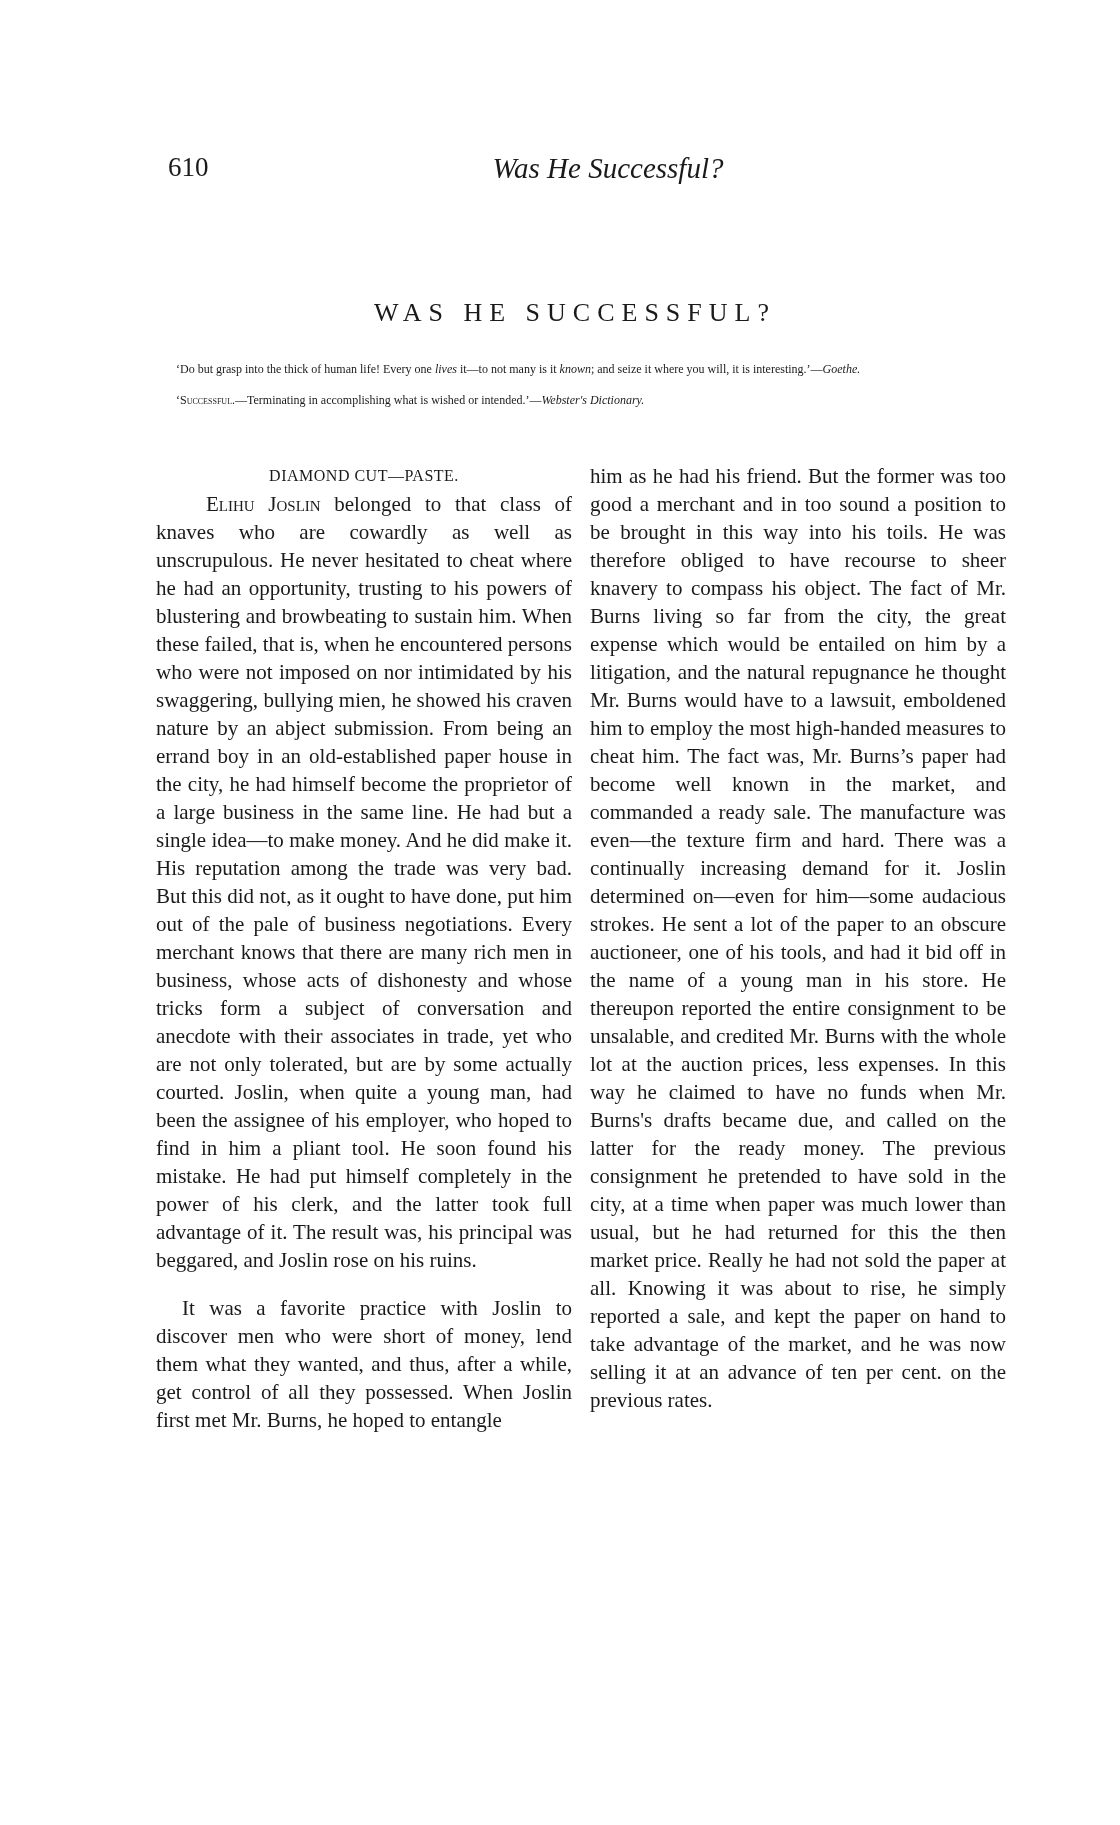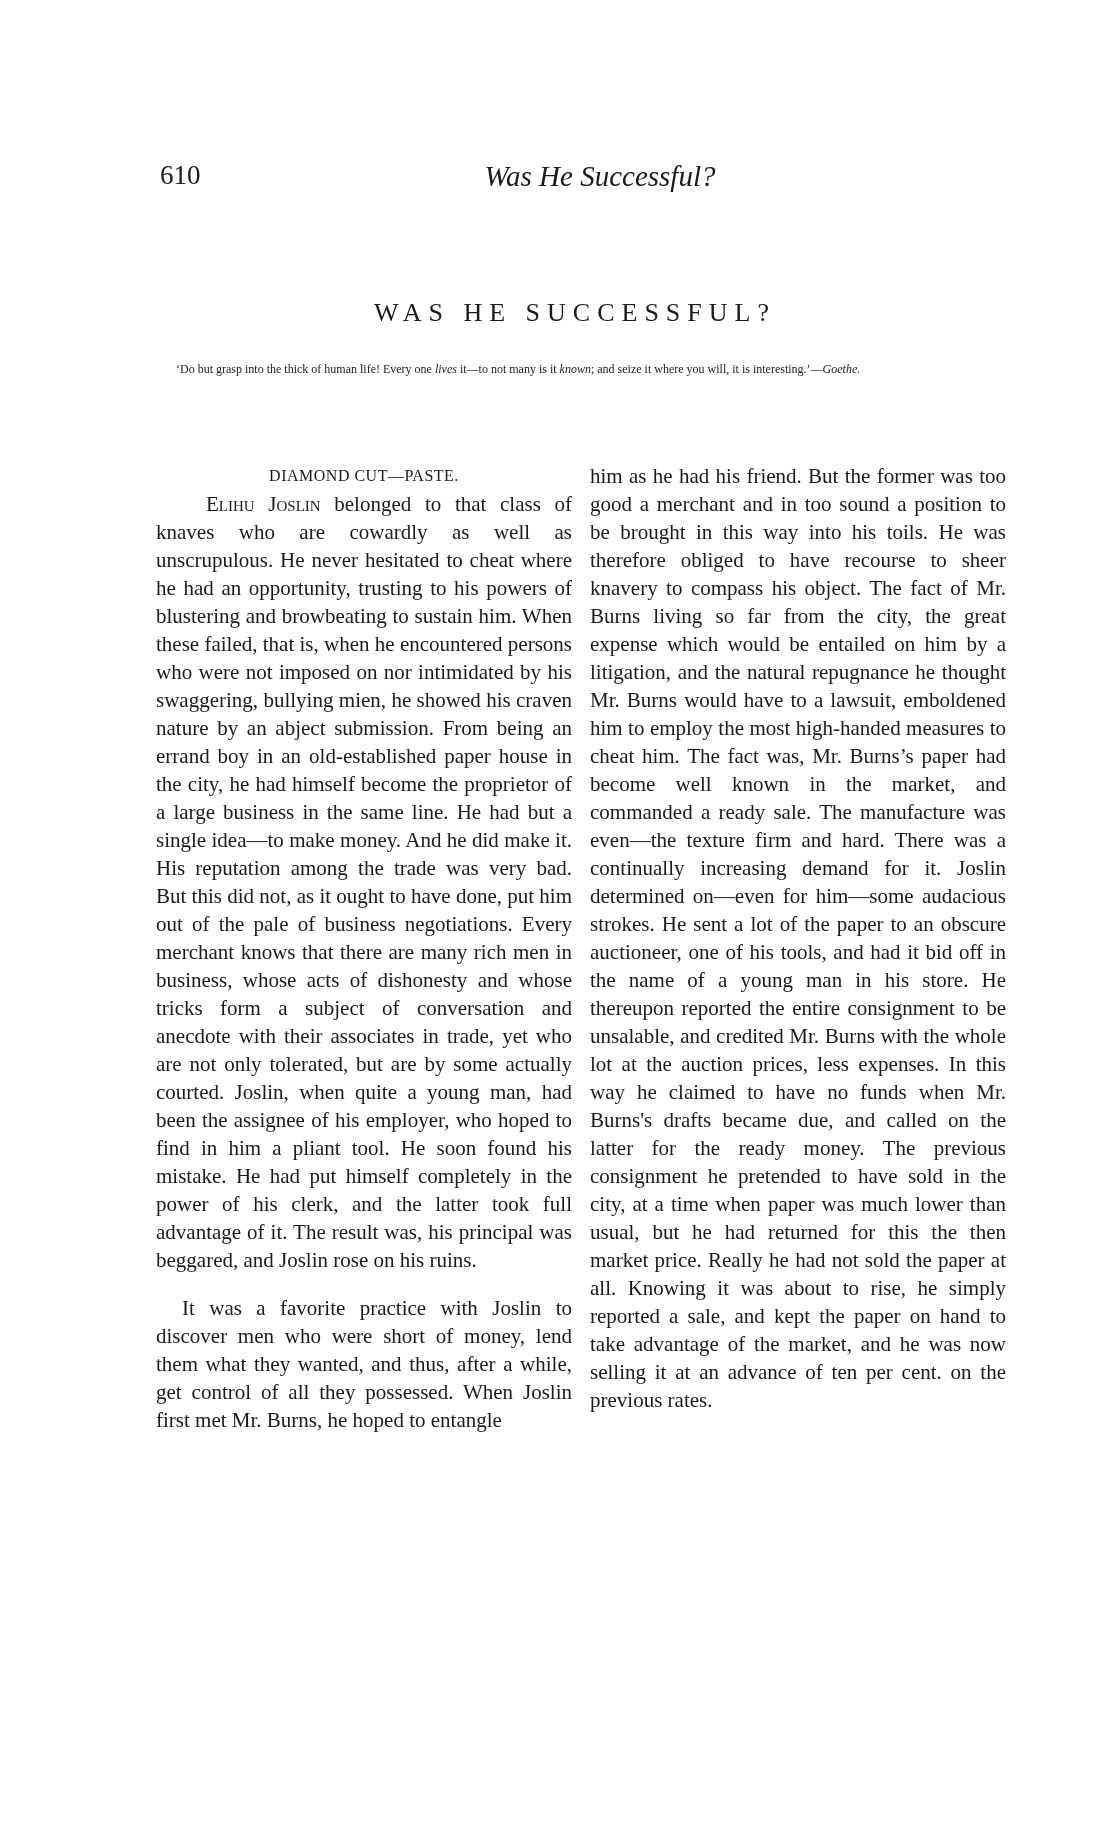--- a/index.html
+++ b/index.html
@@ -1,18 +1,18 @@
 <!DOCTYPE html>
 <html><head>
 <meta charset="utf-8">
 <style>
   html, body { margin: 0; padding: 0; background: #ffffff; }
   body { width: 1120px; height: 1825px; position: relative; overflow: hidden;
          font-family: "Liberation Serif", "DejaVu Serif", serif; color: #1a1a1a; }
-  .running-head { position: absolute; top: 152px; left: 160px; width: 840px; height: 40px; margin-top: 8px; }
+  .running-head { position: absolute; top: 152px; left: 168px; width: 840px; height: 40px; }
   .page-num { position: absolute; left: 0; top: 0; font-size: 27px; }
   .running-title { position: absolute; left: 0; right: 0; top: 0; text-align: center;
                    font-style: italic; font-size: 29px; padding-left: 40px; }
   .main-title { position: absolute; top: 298px; left: 0; width: 1120px; text-align: center;
                 font-size: 26px; letter-spacing: 7px; padding-left: 30px; box-sizing: border-box; }
   .epigraphs { position: absolute; top: 360px; left: 156px; width: 850px; font-size: 12px; line-height: 19px; }
   .epi1 { text-indent: 20px; text-align: justify; }
   .epi2 { margin-top: 12px; text-indent: 20px; }
   .sc { font-variant: small-caps; }
   .col { position: absolute; top: 462px; width: 416px; font-size: 21px; line-height: 28px; }
@@ -32,20 +32,23 @@
   <span class="page-num">610</span>
   <div class="running-title">Was He Successful?</div>
 </div>
 
 <div class="main-title">WAS HE SUCCESSFUL?</div>
 
 <div class="epigraphs">
   <p class="epi1" style="margin:0;">
     <span>‘Do but grasp into the thick of human life! Every one </span><i>lives</i><span> it—to not many is it </span><i>known</i><span>; and seize it where you will, it is interesting.’—</span><i>Goethe.</i>
   </p>
+  <p class="epi2" style="margin-bottom:0;">
+    <span class="sc">‘Successful.</span><span>—Terminating in accomplishing what is wished or intended.’—</span><i>Webster's Dictionary.</i>
+  </p>
 </div>
 
 <div class="col col-left">
   <div class="chapter-sub">DIAMOND CUT—PASTE.</div>
   <p class="para indent">
     <span class="sc-name">Elihu Joslin</span><span> belonged to that class of knaves who are cowardly as well as unscrupulous. He never hesitated to cheat where he had an opportunity, trusting to his powers of blustering and browbeating to sustain him. When these failed, that is, when he encountered persons who were not imposed on nor intimidated by his swaggering, bullying mien, he showed his craven nature by an abject submission. From being an errand boy in an old-established paper house in the city, he had himself become the proprietor of a large business in the same line. He had but a single idea—to make money. And he did make it. His reputation among the trade was very bad. But this did not, as it ought to have done, put him out of the pale of business negotiations. Every merchant knows that there are many rich men in business, whose acts of dishonesty and whose tricks form a subject of conversation and anecdote with their associates in trade, yet who are not only tolerated, but are by some actually courted. Joslin, when quite a young man, had been the assignee of his employer, who hoped to find in him a pliant tool. He soon found his mistake. He had put himself completely in the power of his clerk, and the latter took full advantage of it. The result was, his principal was beggared, and Joslin rose on his ruins.</span>
   </p>
   <p class="para indent">It was a favorite practice with Joslin to discover men who were short of money, lend them what they wanted, and thus, after a while, get control of all they possessed. When Joslin first met Mr. Burns, he hoped to entangle</p>
 </div>
 

